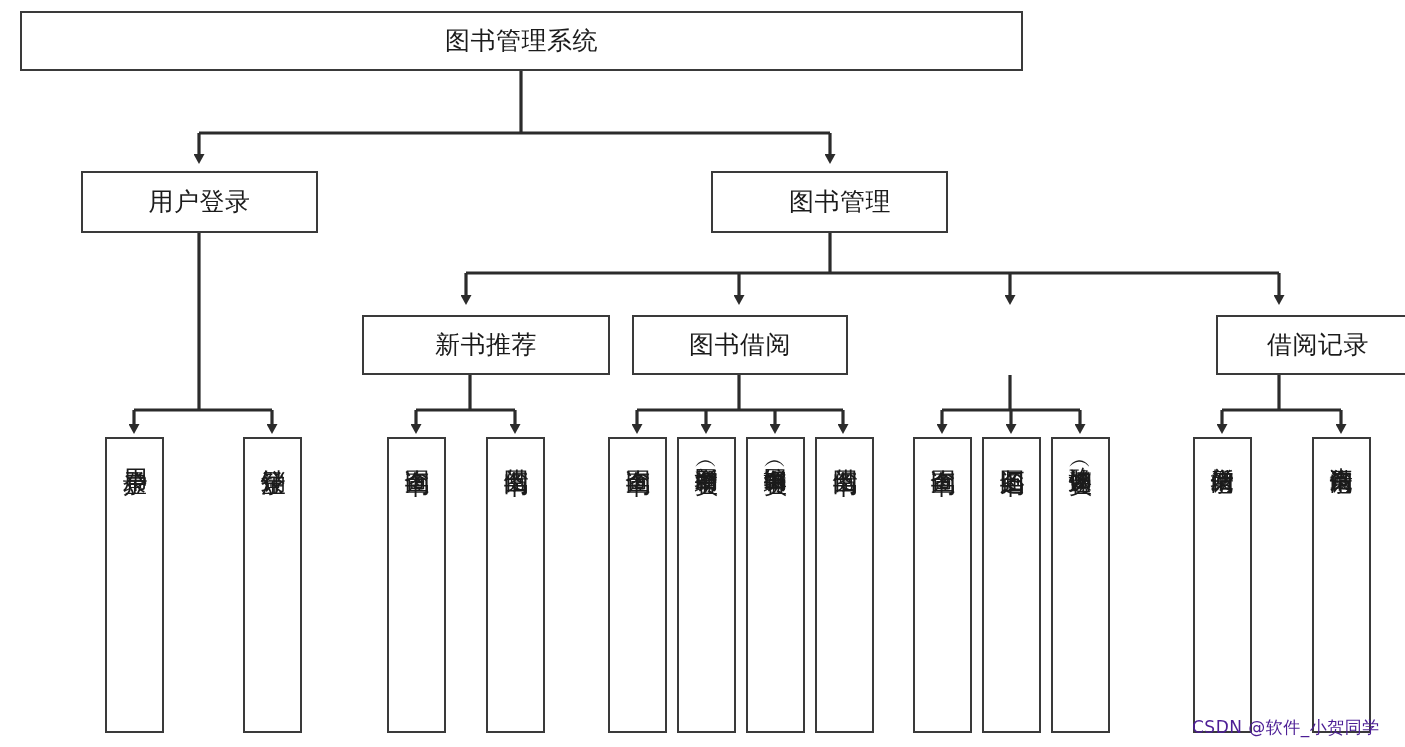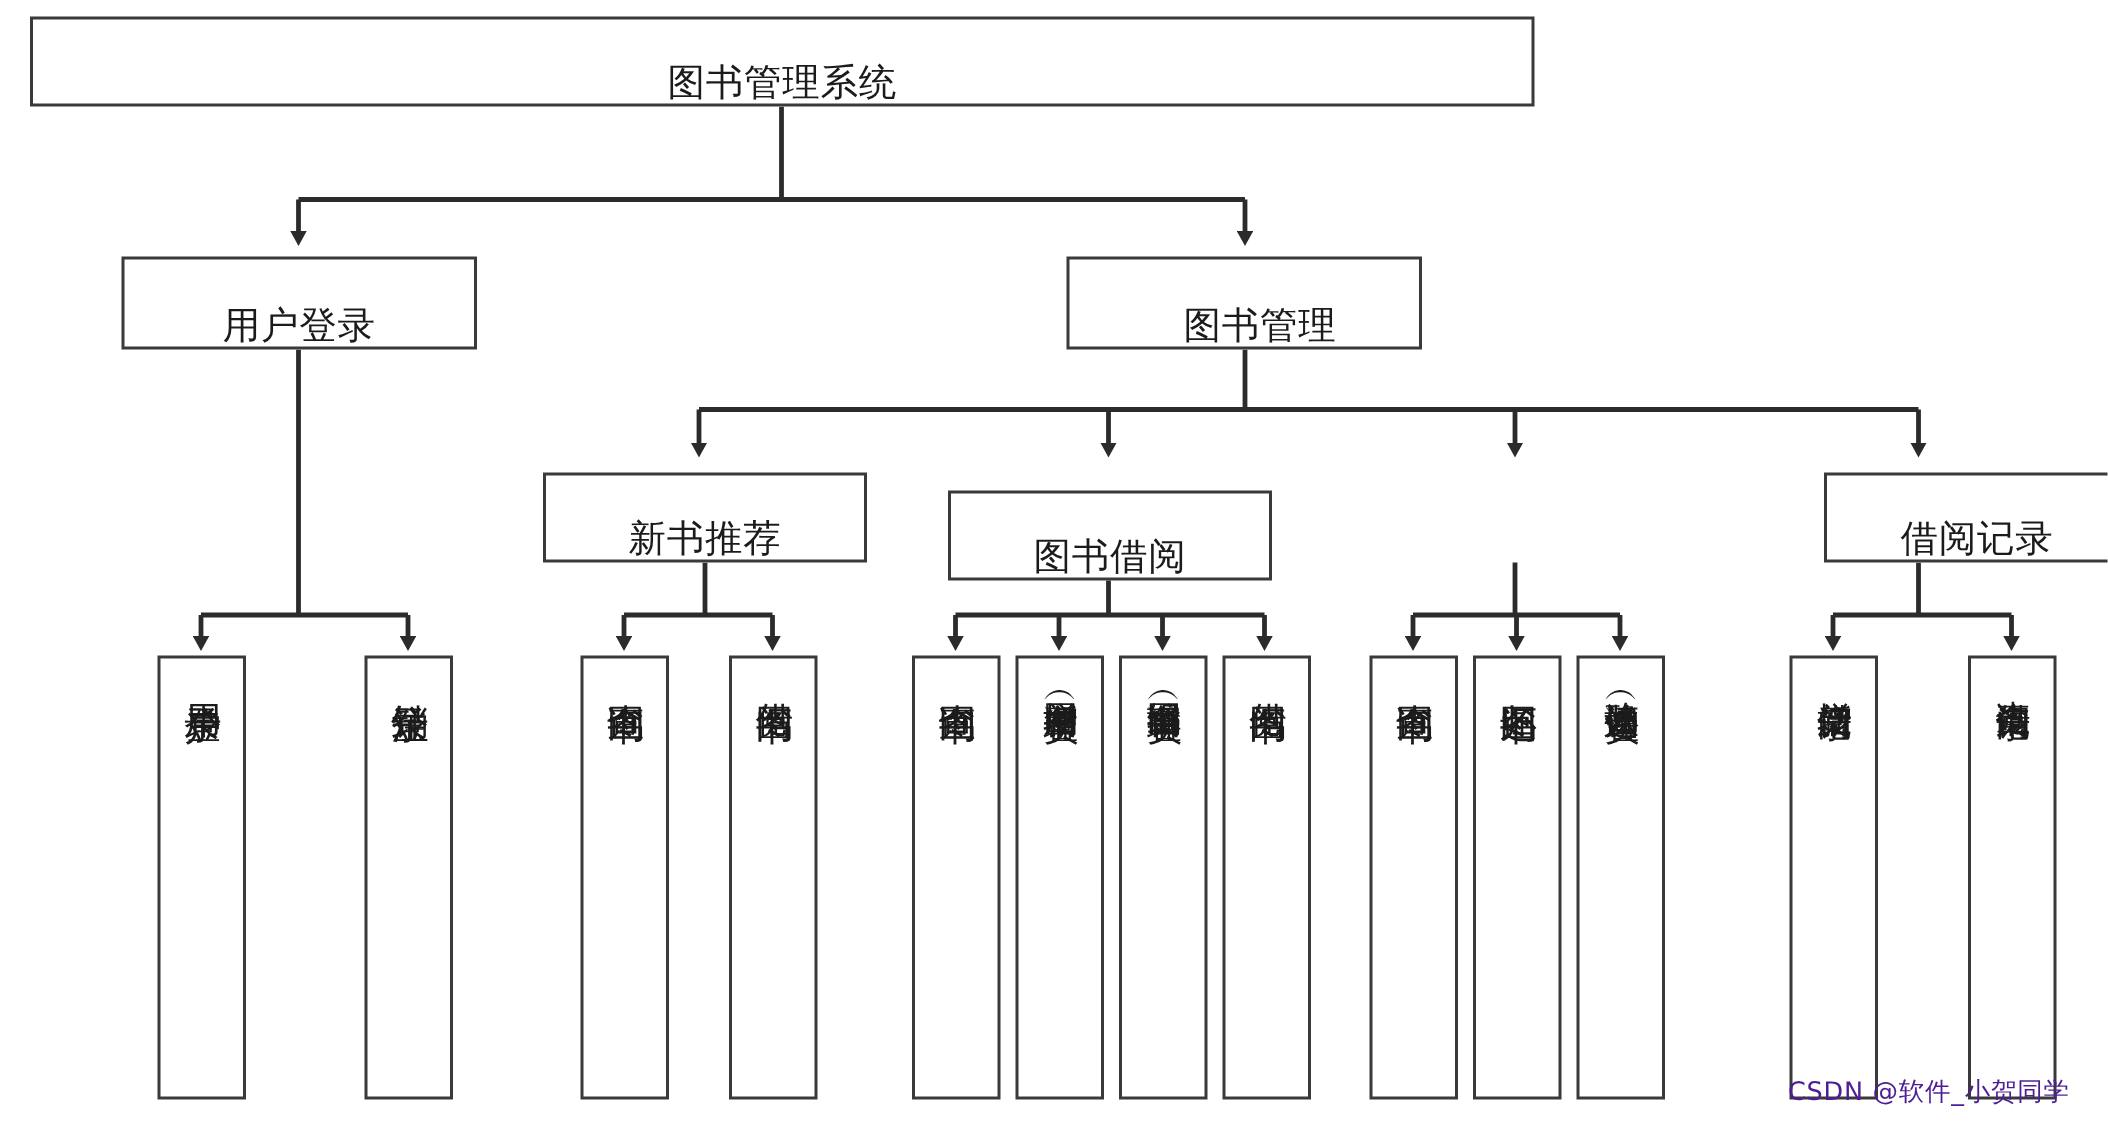--- a/index.html
+++ b/index.html
@@ -25,21 +25,21 @@
     width: 1405px;
     height: 747px;
     pointer-events: none;
   }
   .node {
     position: absolute;
     box-sizing: border-box;
     background: #ffffff;
     border: 2.5px solid #3a3a3a;
     display: flex;
-    align-items: flex-end;
+    align-items: center;
     justify-content: center;
     color: #1b1b1b;
   }
   .node .label {
     display: block;
     text-align: center;
     line-height: 1.12;
   }
   .node.horizontal .label {
     font-size: 25px;
@@ -130,24 +130,24 @@
     <span class="label">图书管理系统</span>
   </div>
 
   <div class="node horizontal" style="left:81px; top:171px; width:237px; height:62px;">
     <span class="label">用户登录</span>
   </div>
   <div class="node horizontal" style="left:711px; top:171px; width:237px; height:62px;padding-left:21px;">
     <span class="label">图书管理</span>
   </div>
 
-  <div class="node horizontal" style="left:362px; top:315px; width:216px; height:60px;">
+  <div class="node horizontal" style="left:362px; top:315px; width:248px; height:60px;">
     <span class="label">新书推荐</span>
   </div>
-  <div class="node horizontal" style="left:632px; top:327px; width:216px; height:60px;">
+  <div class="node horizontal" style="left:632px; top:315px; width:216px; height:60px;">
     <span class="label">图书借阅</span>
   </div>
   <div class="node horizontal" style="left:1216px; top:315px; width:204px; height:60px;">
     <span class="label">借阅记录</span>
   </div>
 
   <div class="node vertical" style="left:105px; top:437px; width:59px; height:296px;">
     <span class="label">用户登录</span>
   </div>
   <div class="node vertical" style="left:243px; top:437px; width:59px; height:296px;">

